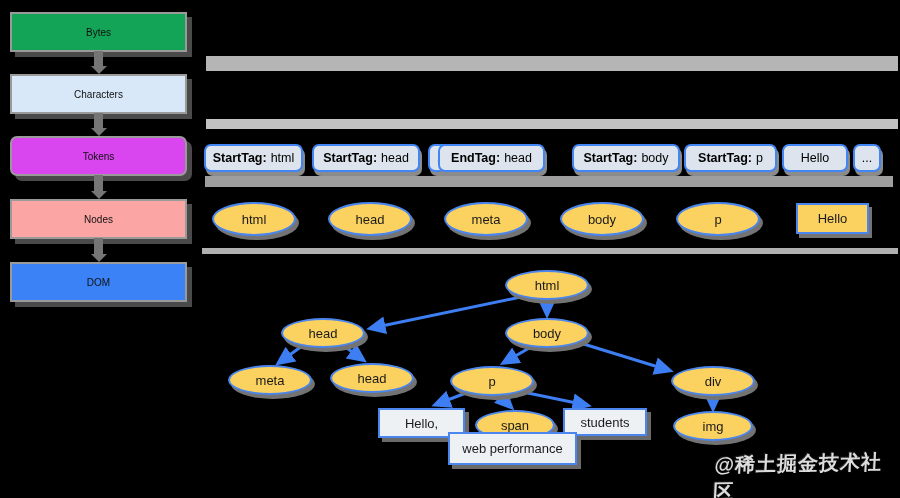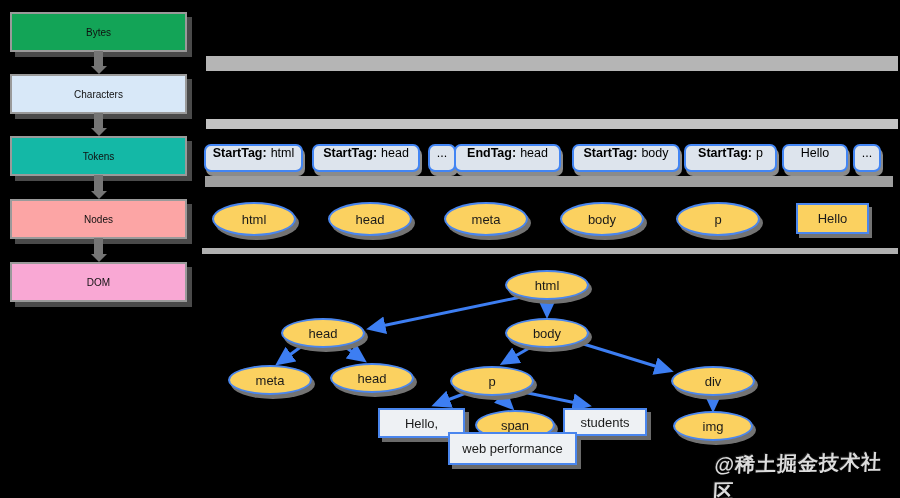--- a/index.html
+++ b/index.html
@@ -13,21 +13,21 @@
   .connector{position:absolute;left:94px;width:9px;background:#757575;}
   .connector-head{position:absolute;left:91px;width:0;height:0;
          border-left:8px solid transparent;border-right:8px solid transparent;
          border-top:8px solid #757575;}
 
   .bar{position:absolute;}
 
   .token{position:absolute;top:144px;height:28px;box-sizing:border-box;
          background:#dde4ed;border:2.5px solid #4285f4;border-radius:7px;
          box-shadow:2px 4px 0 #8b8b8b;
-         display:flex;justify-content:center;
+         display:flex;align-items:center;justify-content:center;
          font-size:12.5px;color:#000;white-space:nowrap;}
   .token b{font-weight:700;margin-right:4px;}
 
   .ell{position:absolute;box-sizing:border-box;border-radius:50%;
        background:#fbd160;border:2.5px solid #4a86ee;
        box-shadow:3px 4px 0 #737373;
        display:flex;align-items:center;justify-content:center;
        font-size:13px;color:#1a1a1a;}
   .rect-yellow{position:absolute;box-sizing:border-box;
        background:#fbd160;border:2.5px solid #4a86ee;
@@ -52,39 +52,39 @@
 
 <div id="app">
 
   <div id="stages">
       <div class="stage" style="top: 12px; background: rgb(19, 164, 87);">Bytes</div>
       <div class="connector" style="top: 51px; height: 16px;"></div>
       <div class="connector-head" style="top: 66px;"></div>
       <div class="stage" style="top: 74px; background: rgb(216, 232, 248); text-align: center;">Characters</div>
       <div class="connector" style="top: 113px; height: 16px;"></div>
       <div class="connector-head" style="top: 128px;"></div>
-      <div class="stage" style="top: 136px; background: #14b8a6;">Tokens</div>
+      <div class="stage" style="top: 136px; background: #d946ef; border-radius: 7px;">Tokens</div>
       <div class="connector" style="top: 175px; height: 17px;"></div>
       <div class="connector-head" style="top: 191px;"></div>
       <div class="stage" style="top: 199px; background: #fca5a5;">Nodes</div>
       <div class="connector" style="top: 238px; height: 17px;"></div>
       <div class="connector-head" style="top: 254px;"></div>
-      <div class="stage" style="top: 262px; background: #f9a8d4;">DOM</div>
+      <div class="stage" style="top: 262px; background: #3b82f6;">DOM</div>
     </div>
 
   <div class="bar" id="bar-bytes" style="left:206px;top:56px;width:692px;height:15px;background:#b5b5b5;"></div>
   <div class="bar" id="bar-chars" style="left:206px;top:119px;width:692px;height:10px;background:#c2c2c2;"></div>
   <div class="bar" id="bar-token-shadow" style="left:205px;top:176px;width:688px;height:11px;background:#9e9e9e;"></div>
   <div class="bar" id="bar-nodes-below" style="left:202px;top:248px;width:696px;height:6px;background:#b0b0b0;"></div>
 
   <div id="tokens-row">
       <div class="token" style="left: 204px; width: 99px;"><b>StartTag:</b>html</div>
       <div class="token" style="left: 312px; width: 108px;"><b>StartTag:</b>head</div>
       <div class="token" style="left: 428px; width: 28px;">...</div>
-      <div class="token" style="left: 454px; width: 107px;"><b>EndTag:</b>head</div>
+      <div class="token" style="left: 438px; width: 107px;"><b>EndTag:</b>head</div>
       <div class="token" style="left: 572px; width: 108px;"><b>StartTag:</b>body</div>
       <div class="token" style="left: 684px; width: 93px;"><b>StartTag:</b>p</div>
       <div class="token" style="left: 782px; width: 66px;">Hello</div>
       <div class="token" style="left: 853px; width: 28px;">...</div>
     </div>
 
   <div id="nodes-row">
       <div class="ell" style="left: 212px; top: 202px; width: 84px; height: 34px;">html</div>
       <div class="ell" style="left: 328px; top: 202px; width: 84px; height: 34px;">head</div>
       <div class="ell" style="left: 444px; top: 202px; width: 84px; height: 34px;">meta</div>

